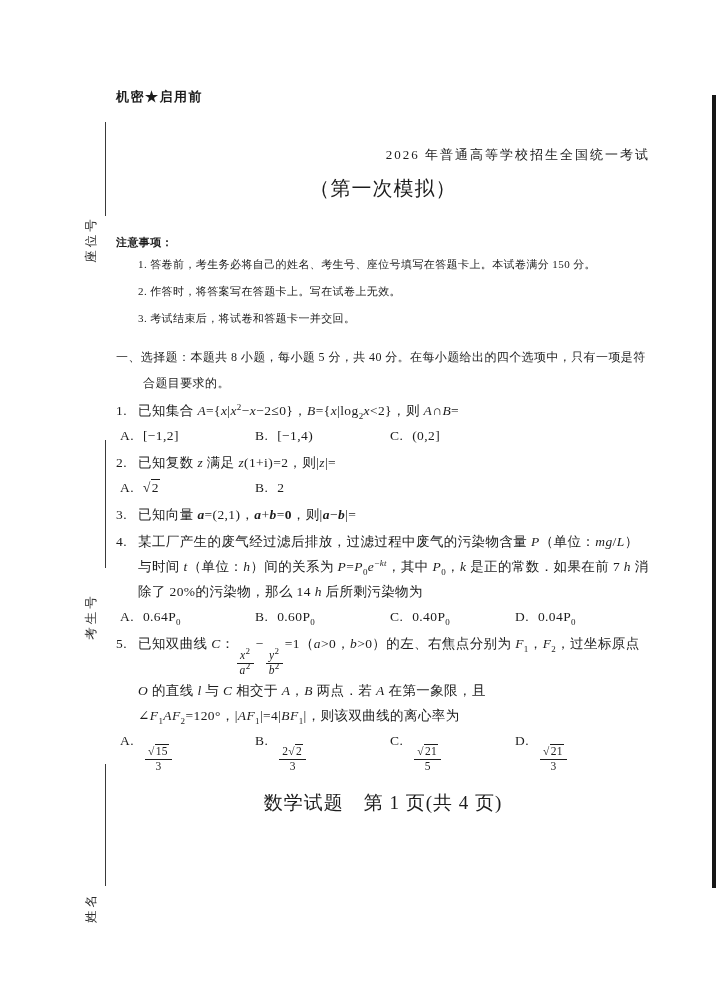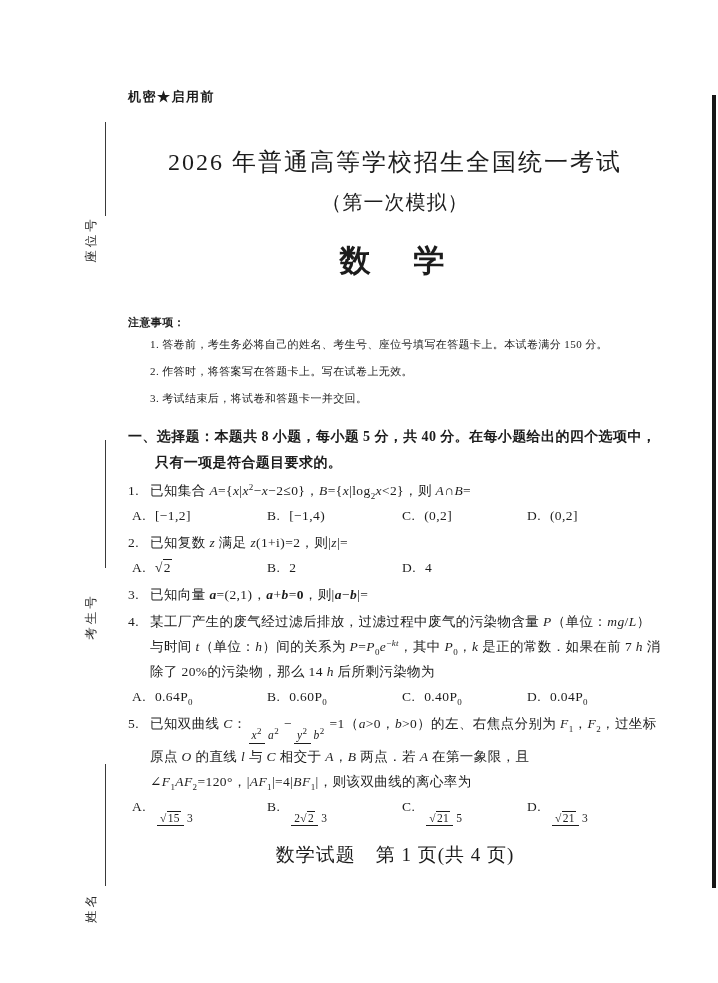--- a/index.html
+++ b/index.html
@@ -16,44 +16,44 @@
   .vline.v2{top:440px;height:128px;}
   .vline.v3{top:764px;height:122px;}
   .side-label{
     position:absolute;white-space:nowrap;font-size:12.5px;letter-spacing:3px;color:#2a2a2a;
     transform:rotate(-90deg);
   }
   .side-label.s1{left:68px;top:231px;}
   .side-label.s2{left:68px;top:608px;}
   .side-label.s3{left:76px;top:899px;}
   
-  .content{position:absolute;left:128px;top:88px;width:534px;letter-spacing:.4px;}
+  .content{position:absolute;left:116px;top:88px;width:534px;letter-spacing:.4px;}
   .classification{font-size:13px;font-weight:bold;letter-spacing:1.5px;}
-  .title{text-align:center;font-size:24px;margin-top:40px;letter-spacing:2px;}
+  .title{text-align:right;font-size:13px;margin-top:40px;letter-spacing:2px;}
   .subtitle{text-align:center;font-size:20px;margin-top:11px;letter-spacing:1px;}
   .subject{text-align:center;font-size:31px;font-weight:bold;margin-top:24px;letter-spacing:6px;}
   .notice-h{font-size:11px;font-weight:bold;margin-top:33px;}
   .notice p{font-size:11px;line-height:26px;margin:1px 0 0 0;text-indent:2em;}
-  .section-h{font-size:14px;font-weight:bold;line-height:26px;margin-top:13px;
+  .section-h{font-size:12px;font-weight:normal;line-height:26px;margin-top:13px;
     padding-left:27px;text-indent:-27px;}
   .question{display:flex;font-size:13.5px;line-height:25px;margin-top:2px;}
   .qnum{width:22px;flex:none;}
   .qbody{flex:1;}
   .options{display:grid;grid-template-columns:135px 135px 125px 1fr;
     margin-left:4px;font-size:13.5px;line-height:25px;}
   .opt-label{margin-right:9px;}
   
   .t-i{font-style:italic;}
   .t-b{font-weight:bold;}
   .t-bi{font-weight:bold;font-style:italic;}
   .t-sup{font-size:9px;vertical-align:super;line-height:0;}
   .t-sub{font-size:9px;vertical-align:sub;line-height:0;}
   .sqrt{white-space:nowrap;}
   .sqrt .rdc{border-top:1px solid #1c1c1c;padding:0 1px;}
-  .frac{display:inline-flex;flex-direction:row;text-align:center;vertical-align:-0.95em;
+  .frac{display:inline-flex;flex-direction:column;text-align:center;vertical-align:-0.95em;
     font-size:11.5px;line-height:1.2;margin:0 2px;}
   .frac .num{border-bottom:1px solid #1c1c1c;padding:0 3px;}
   .frac .den{padding:0 3px;}
   .footer{text-align:center;font-size:19px;margin-top:16px;letter-spacing:1px;}
 </style>
 </head>
 <body>
 
 <div class="page">
 
@@ -66,50 +66,47 @@
   <div class="side-label s1">座位号</div>
   <div class="side-label s2">考生号</div>
   <div class="side-label s3">姓名</div>
 
   <div class="content">
 
     <div class="classification">机密★启用前</div>
 
     <div class="title">2026 年普通高等学校招生全国统一考试</div>
     <div class="subtitle">（第一次模拟）</div>
-    <div class="subject">数　学</div>
 
     <div class="notice">
       <div class="notice-h">注意事项：</div>
       <p>1. 答卷前，考生务必将自己的姓名、考生号、座位号填写在答题卡上。本试卷满分 150 分。</p>
       <p>2. 作答时，将答案写在答题卡上。写在试卷上无效。</p>
       <p>3. 考试结束后，将试卷和答题卡一并交回。</p>
     </div>
 
     <div class="section-h">一、选择题：本题共 8 小题，每小题 5 分，共 40 分。在每小题给出的四个选项中，只有一项是符合题目要求的。</div>
 
     <div class="question">
       <span class="qnum">1.</span>
       <div class="qbody">已知集合 <span class="t-i">A</span>={<span class="t-i">x</span>|<span class="t-i">x</span><span class="t-sup">2</span>−<span class="t-i">x</span>−2≤0}，<span class="t-i">B</span>={<span class="t-i">x</span>|log<span class="t-sub">2</span><span class="t-i">x</span>&lt;2}，则 <span class="t-i">A</span>∩<span class="t-i">B</span>=</div>
     </div>
     <div class="options">
       <span class="opt"><span class="opt-label">A.</span><span>[−1,2]</span></span>
       <span class="opt"><span class="opt-label">B.</span><span>[−1,4)</span></span>
       <span class="opt"><span class="opt-label">C.</span><span>(0,2]</span></span>
-      <span class="opt"><span class="opt-label">D.</span><span>(0,2]</span></span>
     </div>
 
     <div class="question">
       <span class="qnum">2.</span>
       <div class="qbody">已知复数 <span class="t-i">z</span> 满足 <span class="t-i">z</span>(1+i)=2，则|<span class="t-i">z</span>|=</div>
     </div>
     <div class="options">
       <span class="opt"><span class="opt-label">A.</span><span><span class="sqrt">√<span class="rdc">2</span></span></span></span>
       <span class="opt"><span class="opt-label">B.</span><span>2</span></span>
-      <span class="opt"><span class="opt-label">D.</span><span>4</span></span>
     </div>
 
     <div class="question">
       <span class="qnum">3.</span>
       <div class="qbody">已知向量 <span class="t-bi">a</span>=(2,1)，<span class="t-bi">a</span>+<span class="t-bi">b</span>=<span class="t-b">0</span>，则|<span class="t-bi">a</span>−<span class="t-bi">b</span>|=</div>
     </div>
 
     <div class="question">
       <span class="qnum">4.</span>
       <div class="qbody">某工厂产生的废气经过滤后排放，过滤过程中废气的污染物含量 <span class="t-i">P</span>（单位：<span class="t-i">mg</span>/<span class="t-i">L</span>）与时间 <span class="t-i">t</span>（单位：<span class="t-i">h</span>）间的关系为 <span class="t-i">P</span>=<span class="t-i">P</span><span class="t-sub">0</span><span class="t-i">e</span><span class="t-sup">−<span class="t-i">kt</span></span>，其中 <span class="t-i">P</span><span class="t-sub">0</span>，<span class="t-i">k</span> 是正的常数．如果在前 7 <span class="t-i">h</span> 消除了 20%的污染物，那么 14 <span class="t-i">h</span> 后所剩污染物为</div>

